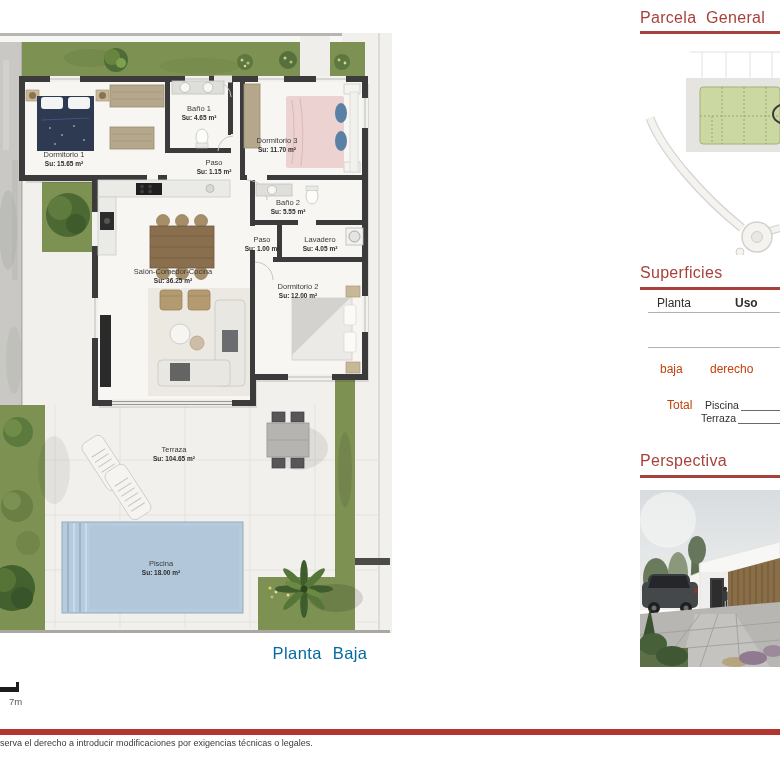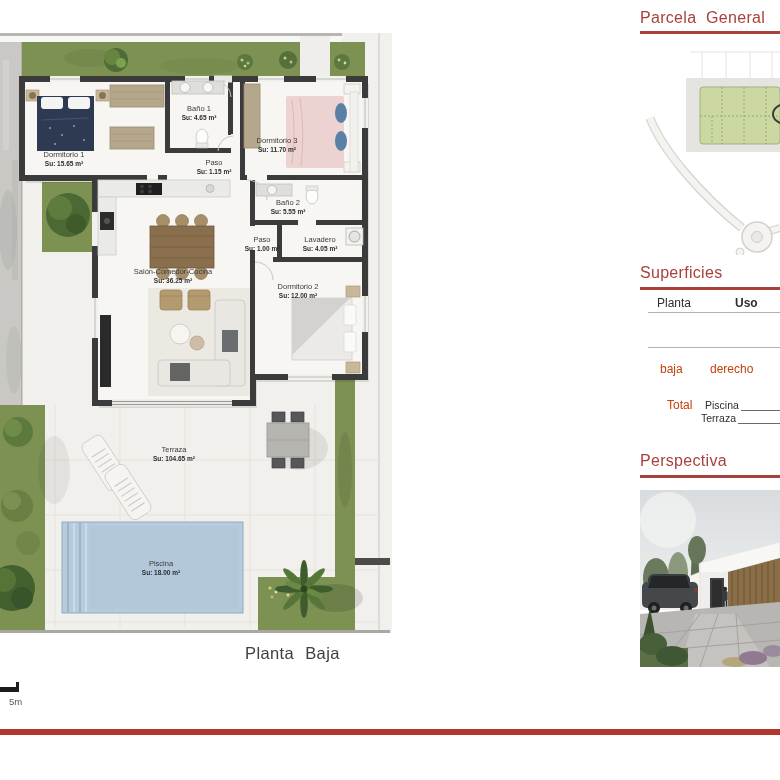--- a/index.html
+++ b/index.html
@@ -10,22 +10,22 @@
   .sec-title{position:absolute;left:640px;width:150px;font-size:16px;letter-spacing:.3px;
              word-spacing:5px;color:#a8413b;}
   .sec-rule{position:absolute;left:640px;width:140px;height:2.5px;background:#a8413b;}
   
   .tbl-head{position:absolute;font-size:12px;color:#2e2e2e;}
   .tbl-cell{position:absolute;font-size:12px;color:#c2410c;margin-top:44px;}
   .tbl-line{position:absolute;height:1px;background:#b3b2ae;left:648px;width:132px;}
   .fill-row{position:absolute;display:flex;align-items:flex-end;font-size:10.5px;color:#2e2e2e;}
   .fill-row .uline{flex:1;border-bottom:1px solid #6b6a68;margin-left:2px;height:9px;}
   
-  .plan-title{position:absolute;left:245px;top:644px;width:150px;text-align:left;
-              font-size:16.5px;word-spacing:6px;letter-spacing:.4px;color:#404040;}
+  .plan-title{position:absolute;left:245px;top:644px;width:150px;text-align:center;
+              font-size:16.5px;word-spacing:6px;letter-spacing:.4px;color:#0369a1;}
   
   .scalebar{position:absolute;left:0;top:687px;width:19px;height:5px;background:#1c1c1c;}
   .scaletick{position:absolute;left:16px;top:682px;width:3px;height:10px;background:#1c1c1c;}
   .scalelabel{position:absolute;left:9px;top:696px;font-size:9.5px;color:#565654;}
   
   .footer-bar{position:absolute;left:0;top:729px;width:780px;height:5.5px;background:#b23530;}
   .disclaimer{position:absolute;left:0;top:738px;width:700px;font-size:9px;color:#3a3a3a;}
   svg text{font-family:"Liberation Sans",sans-serif;}
   .room-name{font-size:7.5px;fill:#3a3a3a;}
   .room-area{font-size:6.5px;font-weight:bold;fill:#2d2d2d;}
@@ -391,21 +391,21 @@
         <text class="room-name" x="161" y="566">Piscina</text>
         <text class="room-area" x="161" y="575">Su: 18.00 m²</text>
       </g>
     </g>
   </svg>
 
   <div class="plan-title">Planta Baja</div>
 
   <div class="scalebar"></div>
   <div class="scaletick"></div>
-  <div class="scalelabel">5m</div>
+  <div class="scalelabel">7m</div>
 
   <div class="sec-title" style="top:9px;">Parcela General</div>
   <div class="sec-rule" style="top:31px;"></div>
 
   <svg class="abs" style="left:640px;top:40px;" width="140" height="215" viewBox="640 40 140 215">
     <g stroke="#e3e2de" stroke-width="1">
       <line x1="690" y1="52" x2="780" y2="52"></line>
       <line x1="702" y1="52" x2="702" y2="80"></line>
         <line x1="726" y1="52" x2="726" y2="80"></line>
       <line x1="750" y1="52" x2="750" y2="80"></line>
@@ -520,14 +520,15 @@
       <polygon points="10,118 18,160 0,160" fill="#3c5230"></polygon>
       <ellipse cx="13" cy="154" rx="14" ry="11" fill="#47603a"></ellipse>
       <ellipse cx="32" cy="166" rx="16" ry="10" fill="#3f5733"></ellipse>
       <ellipse cx="95" cy="172" rx="13" ry="5" fill="#b5a67e"></ellipse>
       <ellipse cx="113" cy="168" rx="14" ry="7" fill="#907a92"></ellipse>
       <ellipse cx="133" cy="161" rx="10" ry="6" fill="#9b8a9b"></ellipse>
     </g>
   </svg>
 
   <div class="footer-bar"></div>
+  <div class="disclaimer">serva el derecho a introducir modificaciones por exigencias técnicas o legales.</div>
 
 </div>
 
 </body></html>

